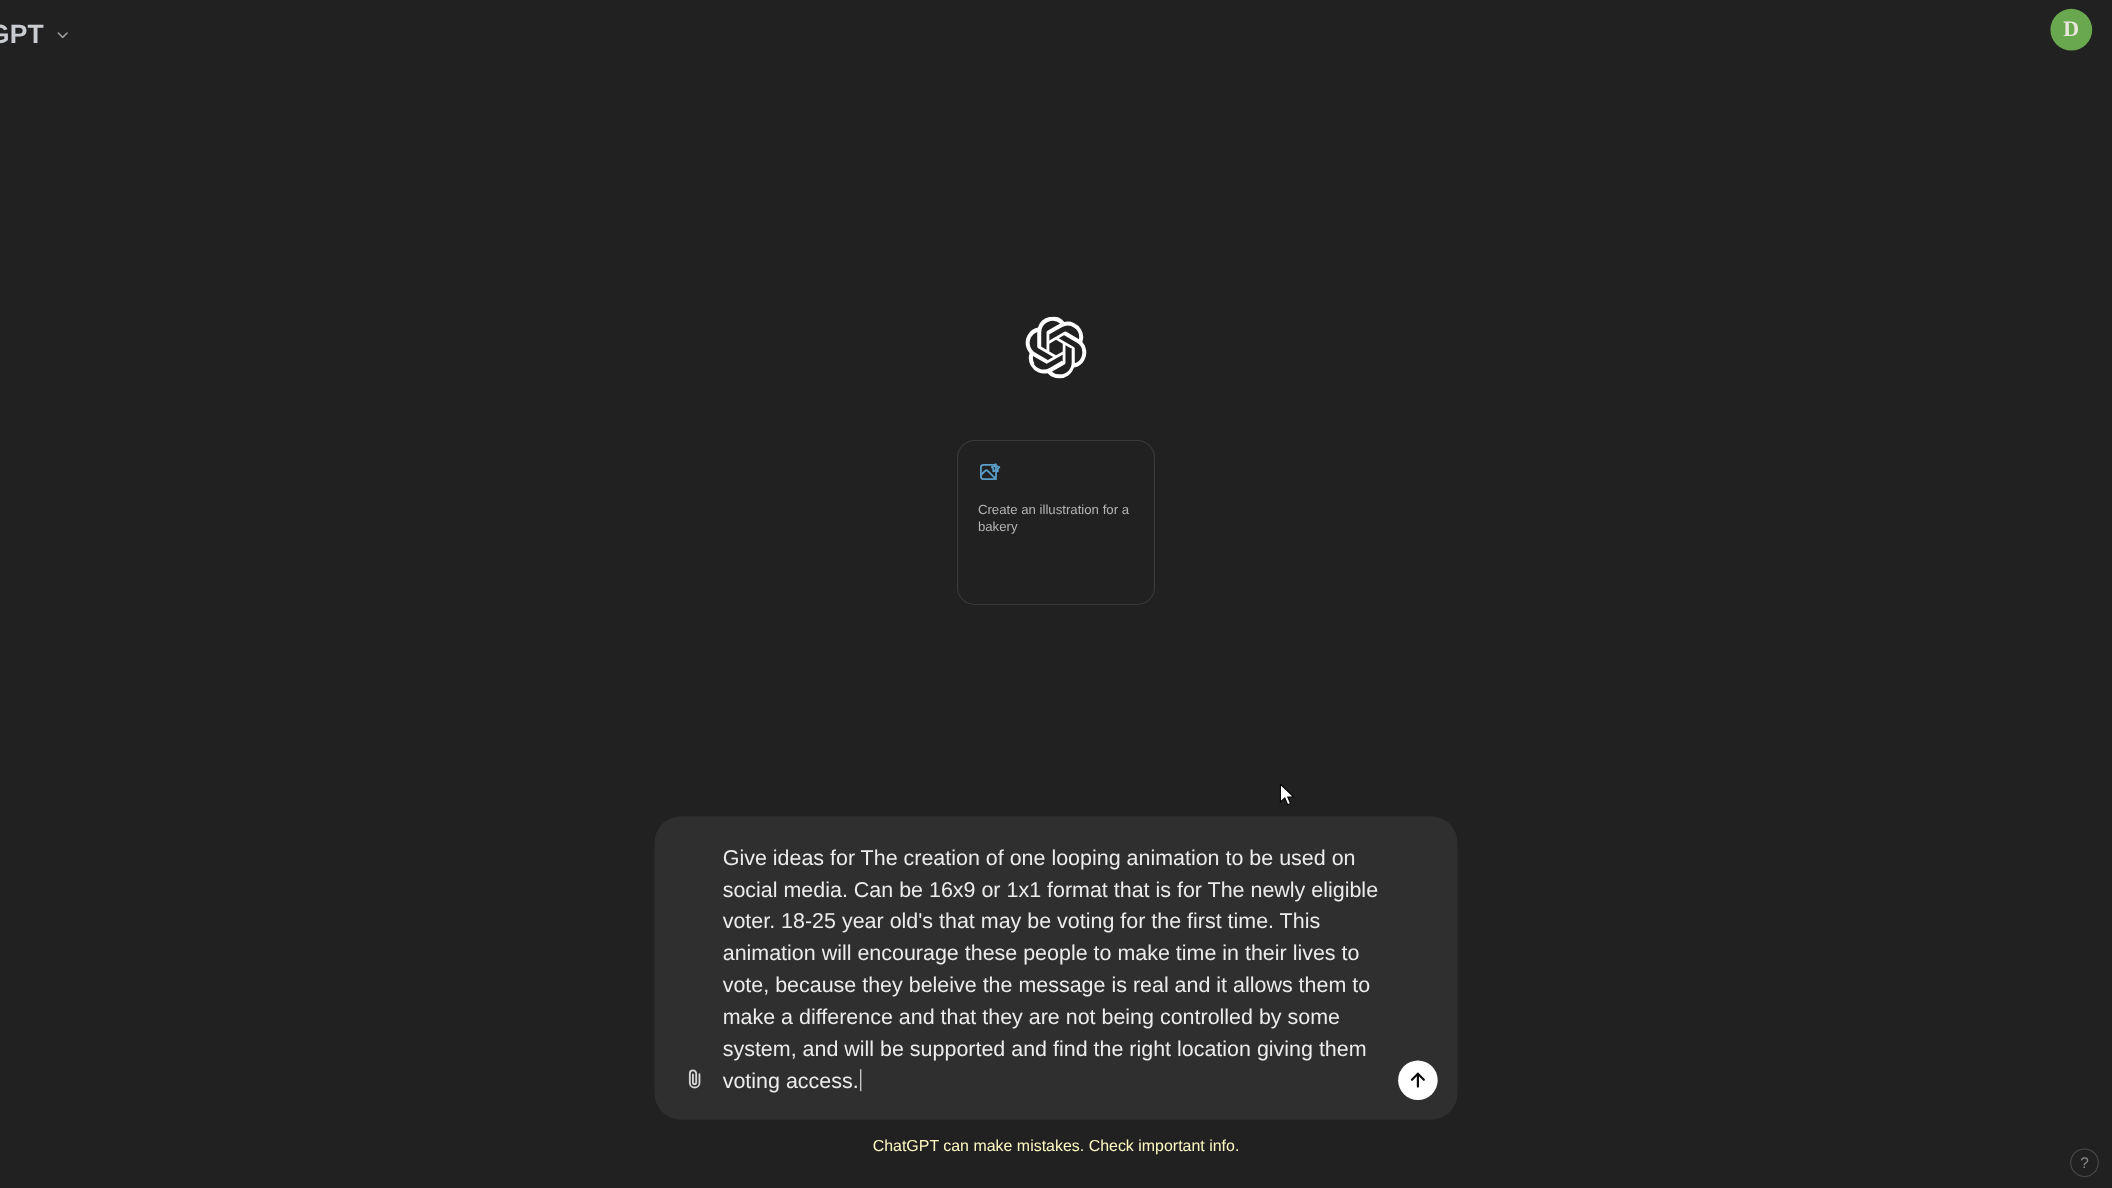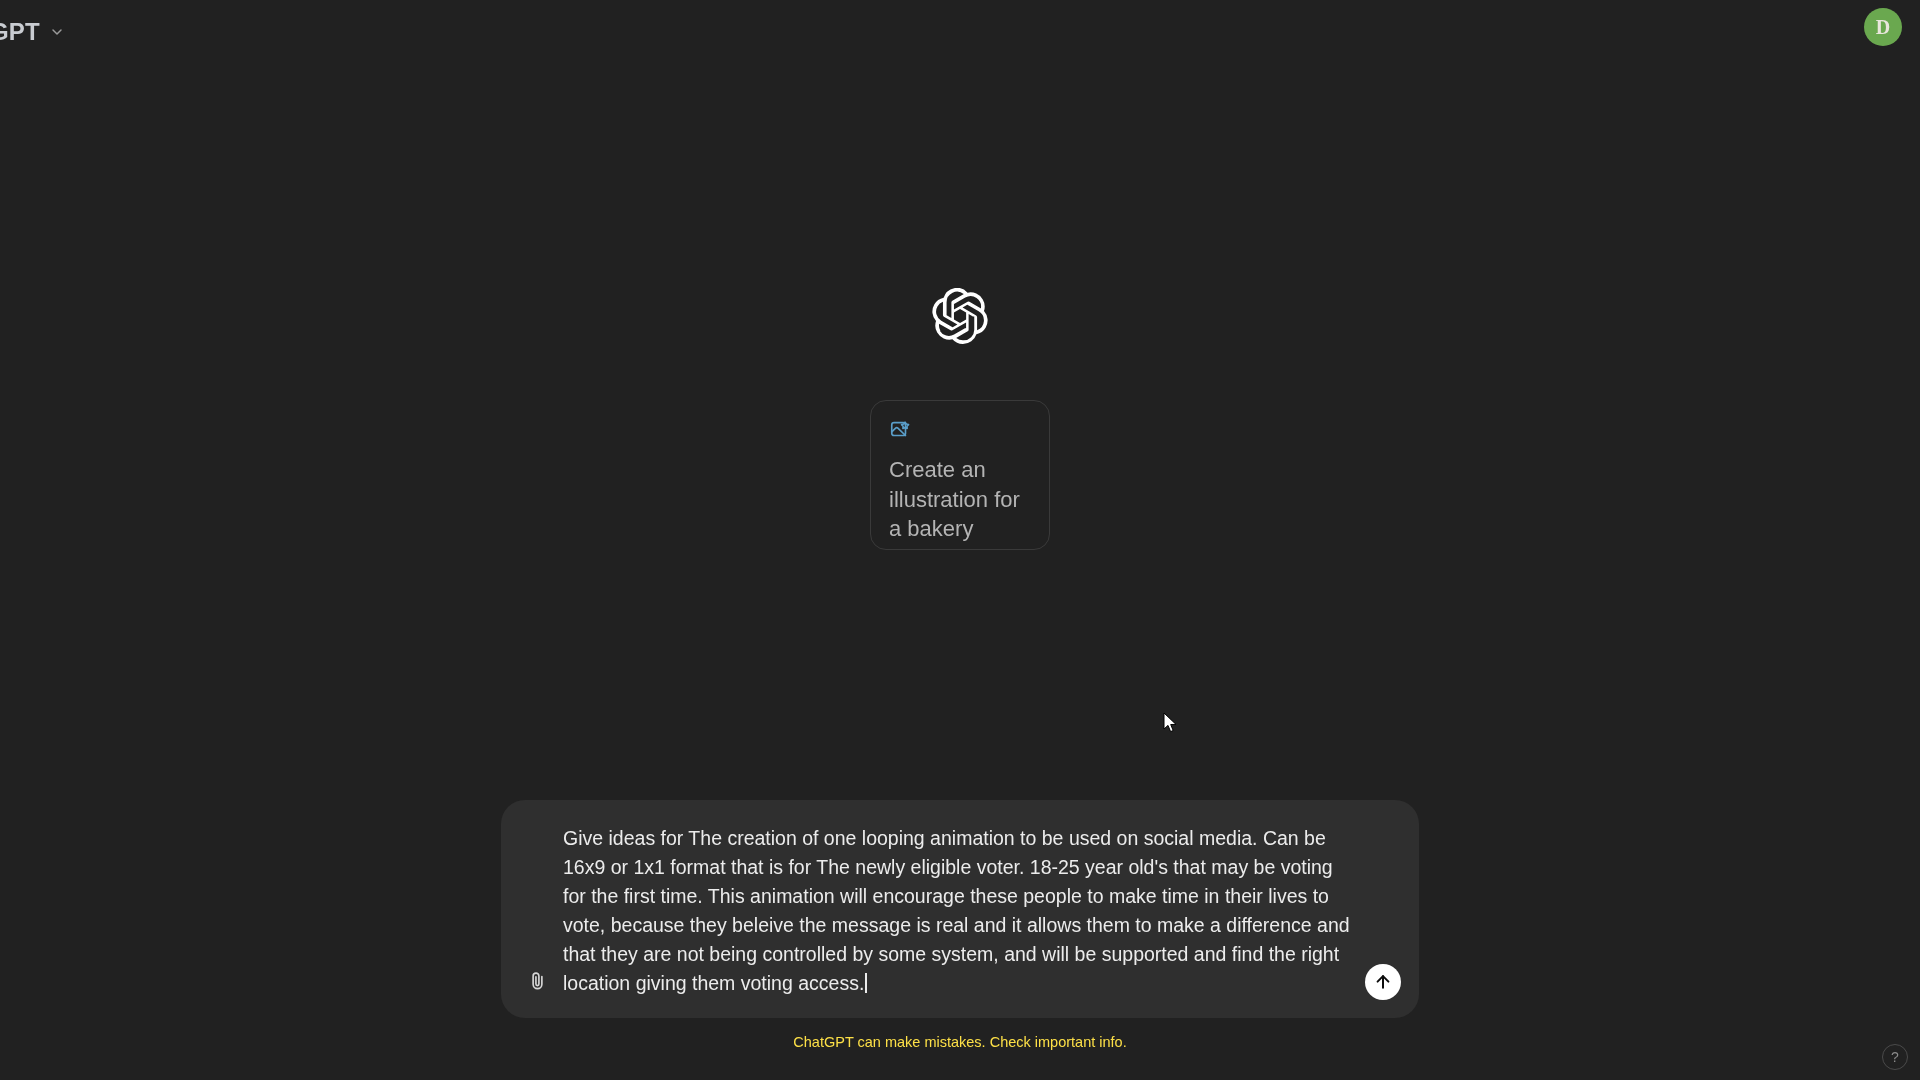--- a/index.html
+++ b/index.html
@@ -52,28 +52,28 @@
     width:180px; height:150px;
     border:1px solid #3a3a3a;
     border-radius:16px;
     background:transparent;
     padding:18px 16px 14px 18px;
     display:flex; flex-direction:column; gap:14px;
     cursor:pointer;
   }
   .card-icon { width:22px; height:22px; flex:none; }
   .card-label {
-    color:#b4b4b4; font-size:22px; line-height:1.35;
+    color:#b4b4b4; font-size:12px; line-height:1.35;
     font-weight:400;
   }
 
   
   .composer {
     position:absolute; left:50%; transform:translateX(-50%);
-    bottom:62px; width:918px;
+    bottom:62px; width:730px;
     background:#2f2f2f; border-radius:24px;
     padding:24px 64px 20px 62px;
     min-height:194px;
   }
   .composer-text {
     color:#ececec; font-size:19.5px; line-height:29px;
     white-space:pre-wrap; word-wrap:break-word;
   }
   .caret {
     display:inline-block; width:1.5px; height:20px;
@@ -89,21 +89,21 @@
     position:absolute; right:18px; bottom:18px;
     width:36px; height:36px; border-radius:50%;
     background:#ffffff;
     display:flex; align-items:center; justify-content:center;
     cursor:pointer;
   }
 
   .disclaimer {
     position:absolute; left:50%; transform:translateX(-50%);
     bottom:30px; width:100%; text-align:center;
-    color:#fde047; font-size:14.5px;
+    color:#fef9c3; font-size:14.5px;
   }
 
   .help-btn {
     position:absolute; right:12px; bottom:10px;
     width:26px; height:26px; border-radius:50%;
     border:1px solid #4a4a4a;
     display:flex; align-items:center; justify-content:center;
     color:#8a8a8a; font-size:14px; cursor:pointer;
   }
 

